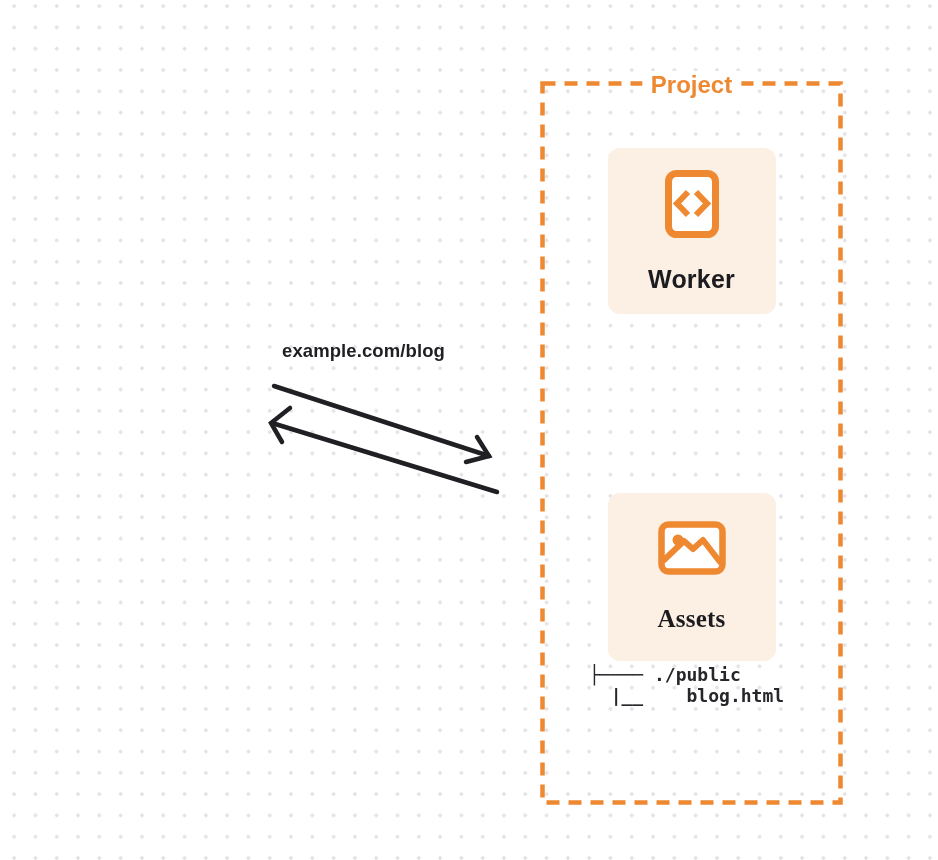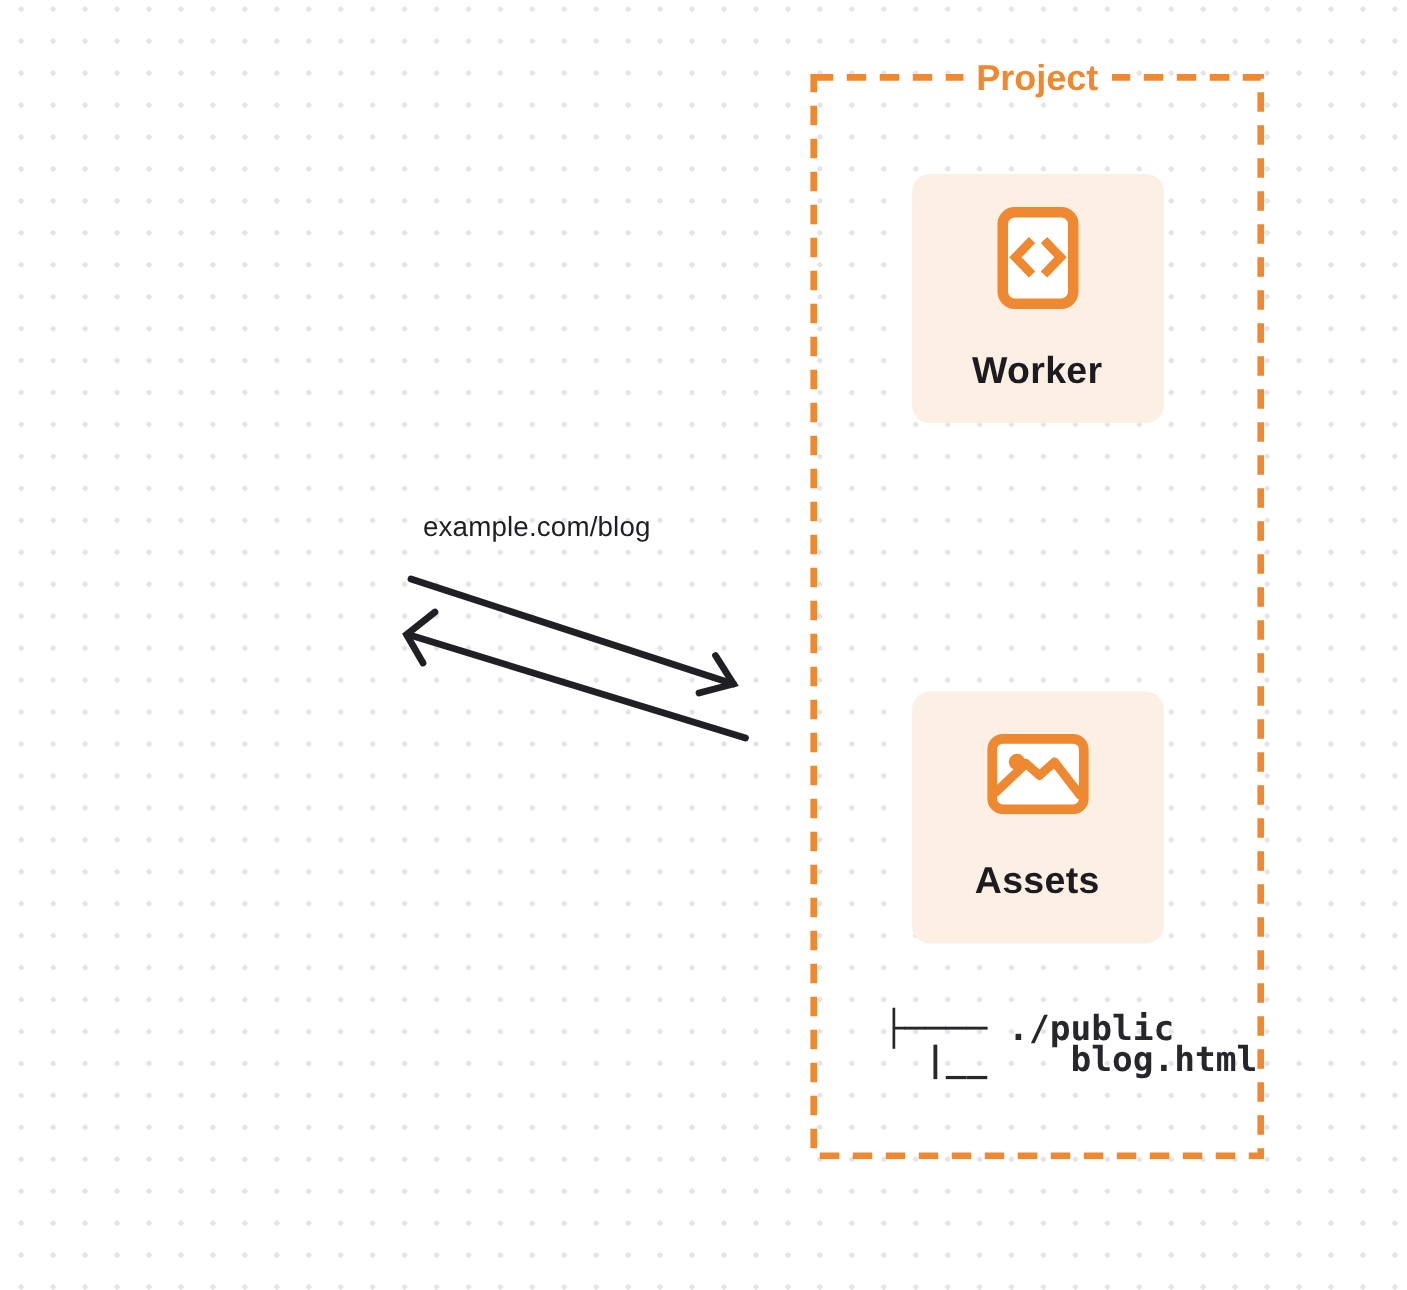--- a/index.html
+++ b/index.html
@@ -38,21 +38,21 @@
     color: #1f1f23;
     letter-spacing: 0.2px;
   }
 
   
   .url-label {
     position: absolute;
     left: 282px;
     top: 340px;
     font-size: 18.5px;
-    font-weight: normal;
+    font-weight: bold;
     color: #1f1f23;
     letter-spacing: 0.1px;
   }
 
   
   .arrows {
     position: absolute;
     left: 0;
     top: 0;
     width: 938px;
@@ -63,21 +63,21 @@
     stroke-width: 4.5;
     fill: none;
     stroke-linecap: round;
     stroke-linejoin: miter;
   }
 
   
   .project-box {
     position: absolute;
     left: 540px;
-    top: 49px;
+    top: 81px;
     width: 303px;
     height: 724px;
   }
   .project-border {
     position: absolute;
     left: 0;
     top: 0;
   }
   .project-label {
     position: absolute;
@@ -99,39 +99,38 @@
     transform: translateX(-50%);
     width: 168px;
     background: #fbf0e3;
     border-radius: 12px;
     display: flex;
     flex-direction: column;
     align-items: center;
     justify-content: center;
   }
   .worker-card { top: 67px; height: 166px; gap: 26px; }
-  .assets-card { top: 412px; height: 168px; gap: 30px; }
+  .assets-card { top: 412px; height: 168px; gap: 30px; font-family: Liberation Serif, serif; }
   .card-label {
     font-size: 25px;
     font-weight: bold;
     color: #1c1c20;
     letter-spacing: 0.2px;
   }
 
   
   .file-tree {
     position: absolute;
     left: 49px;
     top: 583px;
     font-family: "DejaVu Sans Mono", "Liberation Mono", monospace;
-    font-size: 23px;
+    font-size: 18px;
     line-height: 21px;
     font-weight: bold;
     color: #26262b;
-    margin-top: 44px;
   }
   .tree-line { white-space: pre; }
 </style>
 </head>
 <body>
 
 <div class="canvas">
 
   <svg class="arrows" viewBox="0 0 938 860" xmlns="http://www.w3.org/2000/svg">
     <path d="M274 386 L489 456"></path>

